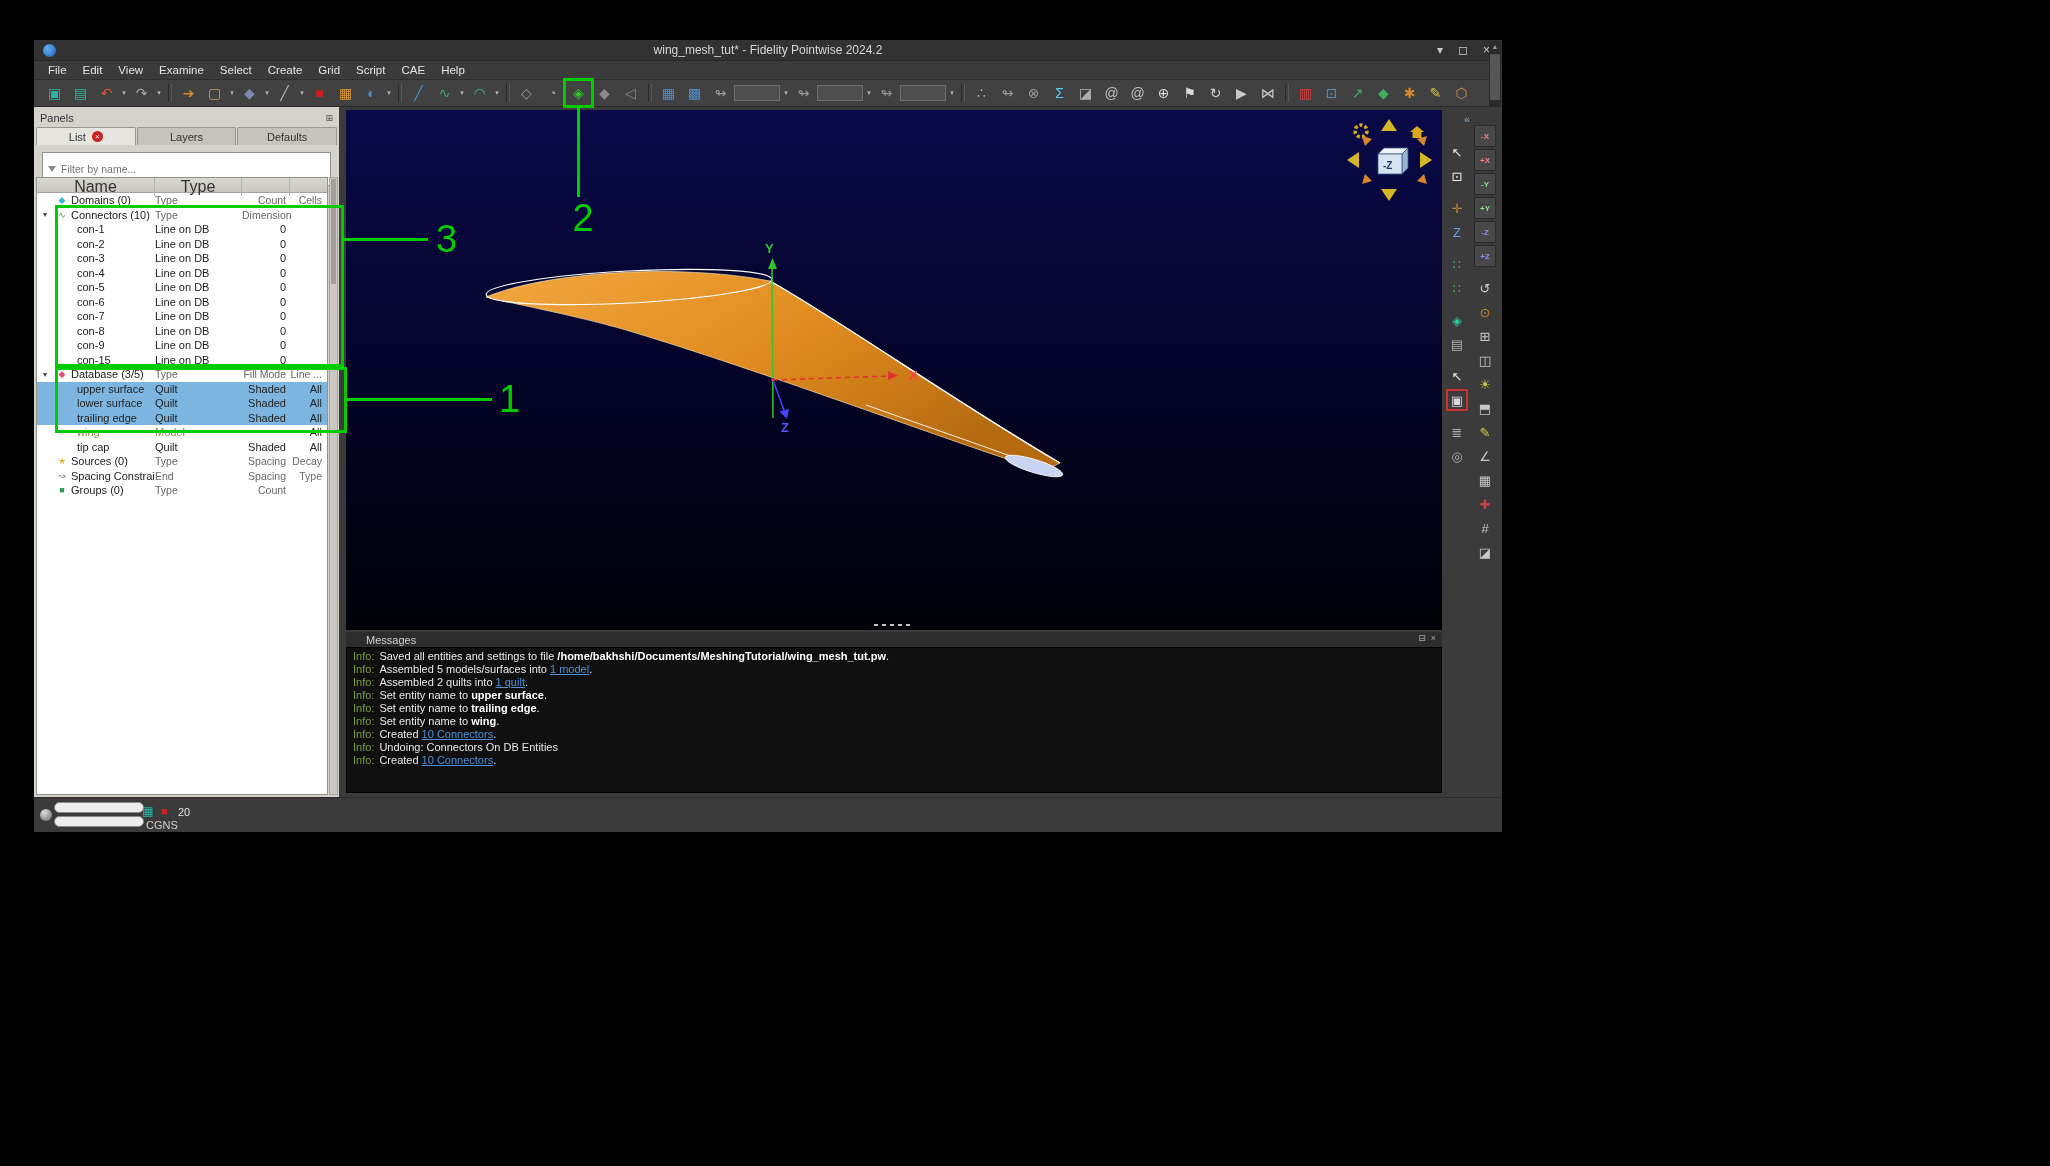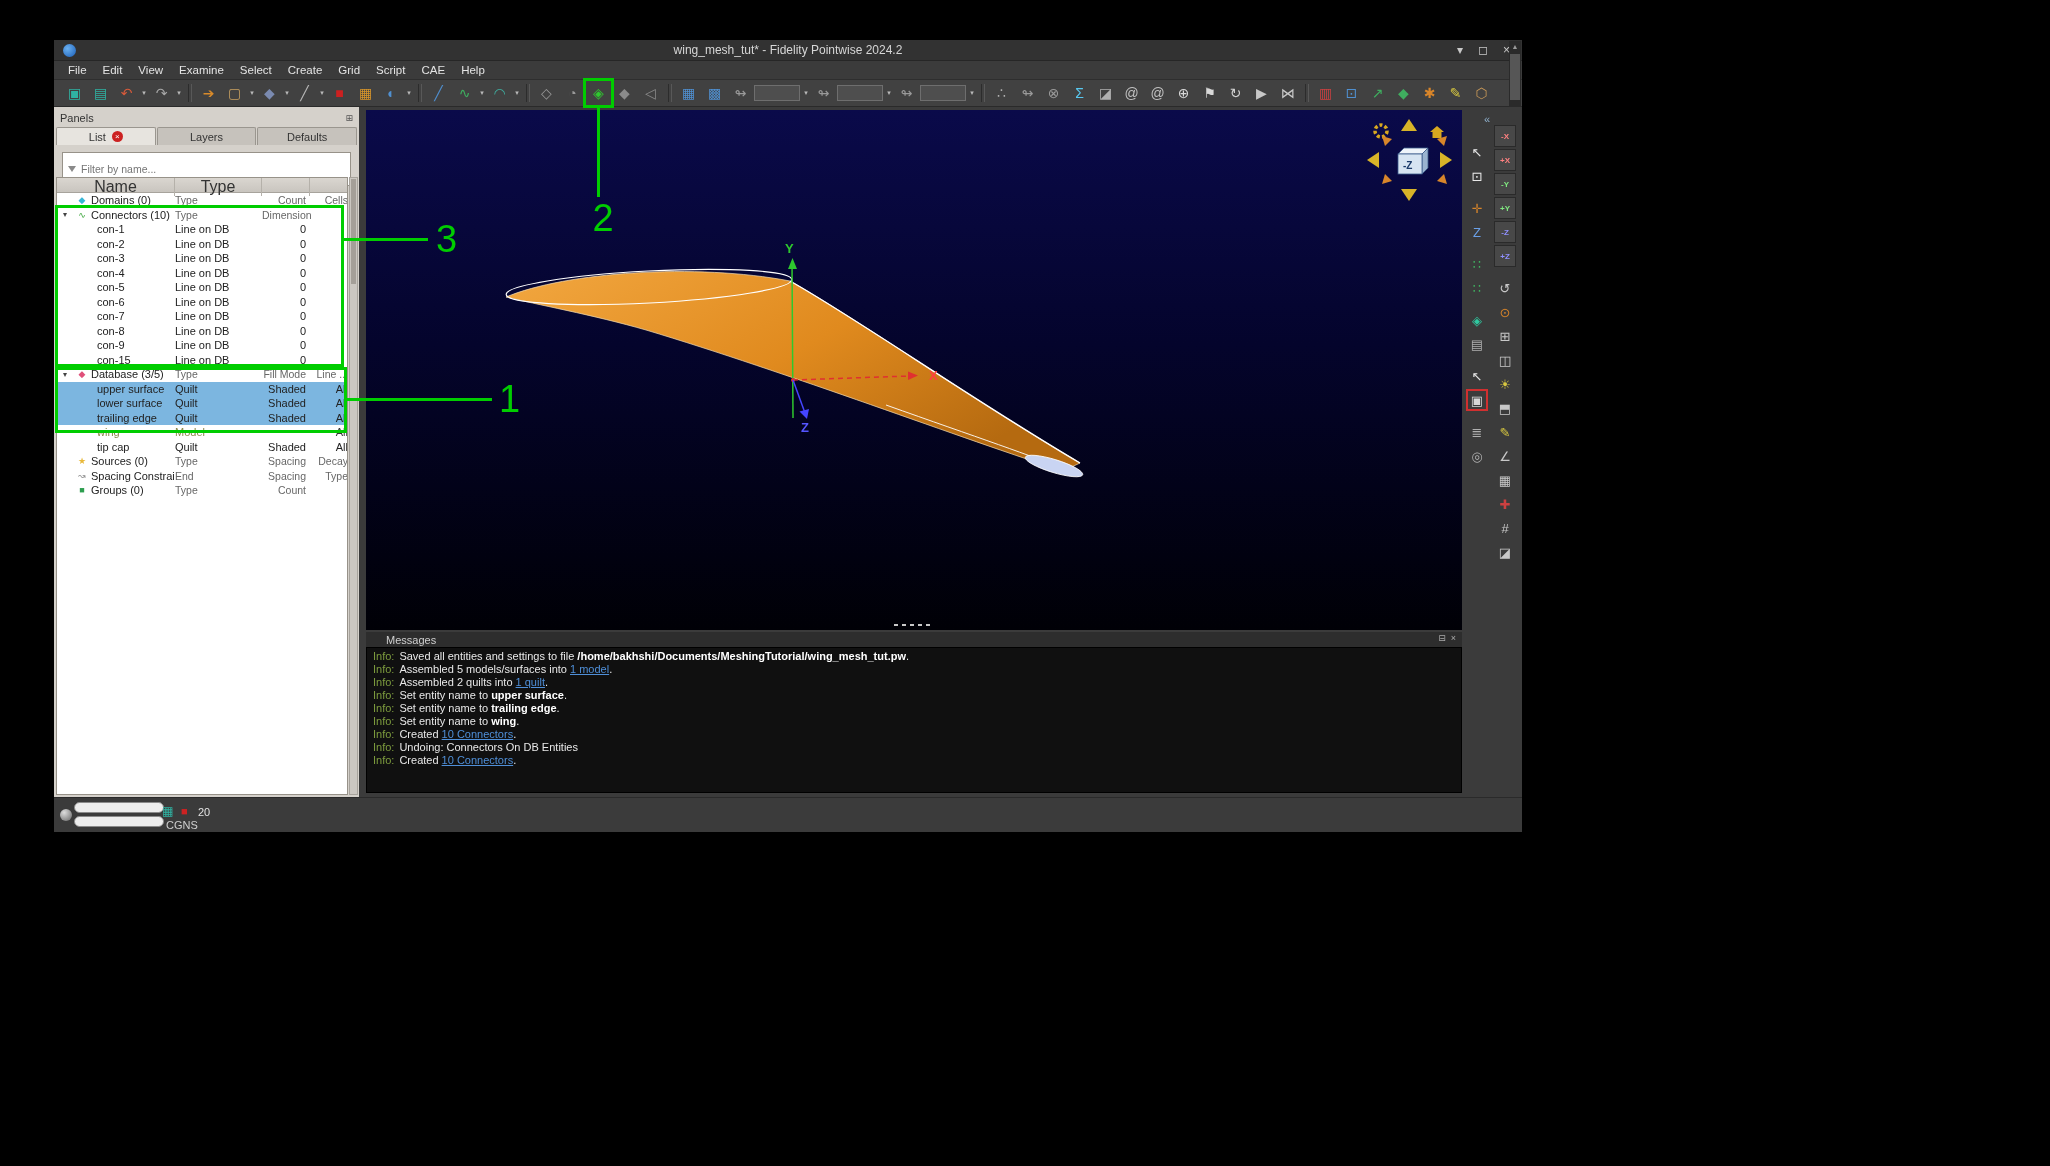--- a/index.html
+++ b/index.html
@@ -1,19 +1,19 @@
 <!DOCTYPE html>
 <html><head>
 <meta charset="utf-8">
 <style>
   * { margin:0; padding:0; box-sizing:border-box; }
   body { background:#000; font-family:"Liberation Sans","DejaVu Sans",sans-serif; }
   .stage { position:relative; width:2050px; height:1166px; background:#000; overflow:hidden; }
 
-  .app { position:absolute; left:54px; top:40px; width:1468px; height:792px;
+  .app { position:absolute; left:34px; top:40px; width:1468px; height:792px;
          background:#3b3b3b; display:flex; flex-direction:column; }
 
   
   .titlebar { height:21px; background:#323232; display:flex; align-items:center;
               position:relative; border-bottom:1px solid #262626; }
   .app-icon { width:13px; height:13px; border-radius:50%;
               background:radial-gradient(circle at 35% 35%, #6ab0f0, #1a5eb8);
               margin-left:9px; flex:none; }
   .title { position:absolute; left:0; right:0; text-align:center; font-size:12px; color:#d6d6d6; }
   .win-controls { margin-left:auto; display:flex; gap:15px; padding-right:12px;
@@ -72,21 +72,21 @@
   .thead span { border-right:1px solid #b5b1aa; display:flex; align-items:center; justify-content:center; }
   .trow { height:14.5px; display:grid; grid-template-columns:118px 87px 48px 38px;
           align-items:center; font-size:11px; color:#222; white-space:nowrap; }
   .trow.tsel { background:#7cb6e0; }
   .tc1 { display:flex; align-items:center; overflow:hidden; padding-left:6px; }
   .tc1.titem { padding-left:38px; }
   .tcaret2 { width:12px; font-size:8px; color:#444; flex:none; }
   .ticon2 { width:14px; font-size:9px; text-align:center; flex:none; }
   .tlabel { margin-left:2px; }
   .tc3 { text-align:right; padding-right:4px; }
-  .tc4 { text-align:right; }
+  .tc4 { text-align:right; padding-right:6px; }
   .tgroup .tc2, .tgroup .tc3, .tgroup .tc4 { color:#676767; font-size:10.5px; }
   .thidden { color:#8a8748; }
   .thidden .tlabel { text-decoration:line-through; }
   .thidden .tc4 { color:#333; }
   .pscroll { position:absolute; right:1px; top:70px; bottom:2px; width:9px;
              background:#cbc7c1; border:1px solid #a7a39c; }
   .pthumb { margin:1px; height:105px; background:#a49f98; }
 
   .splitter { width:7px; background:#3b3b3b; flex:none; }
 

